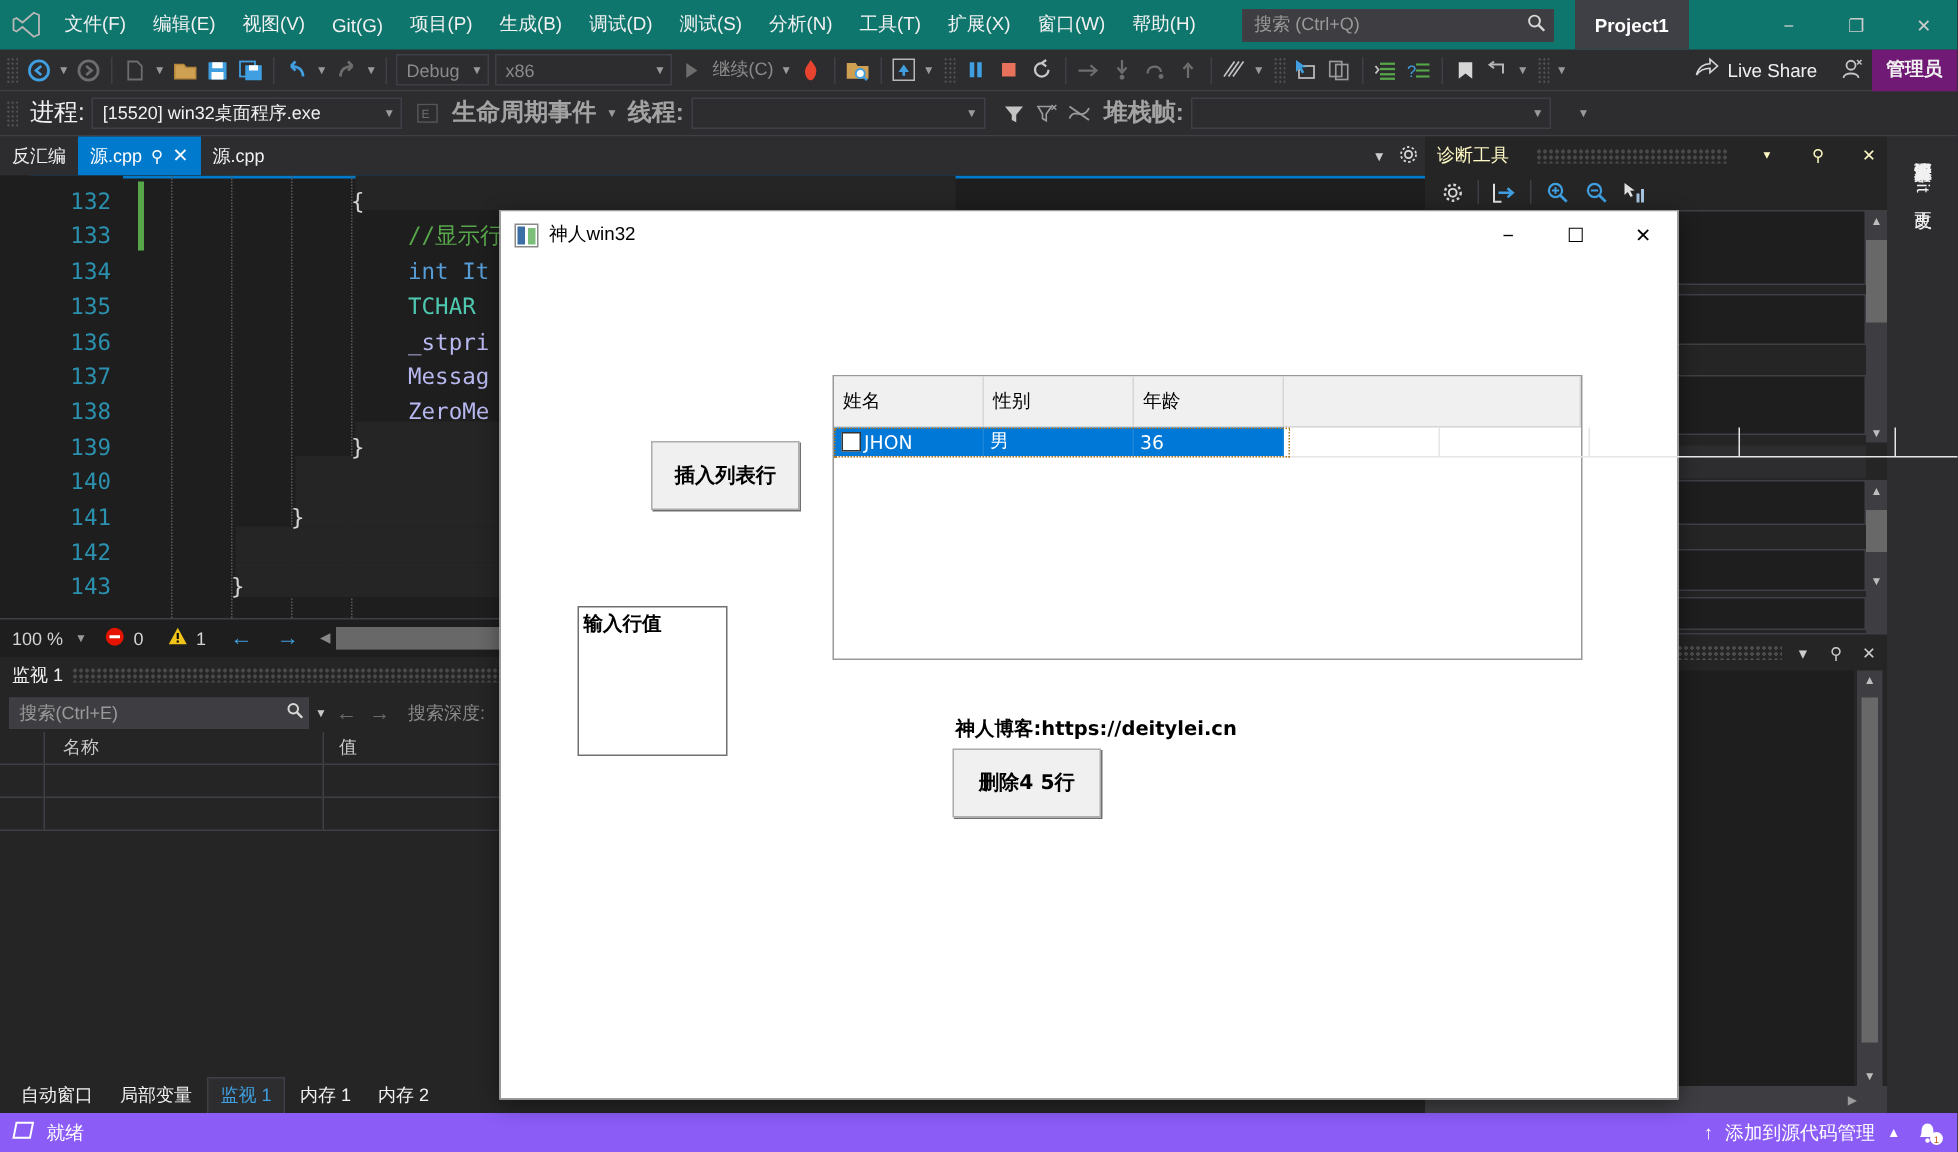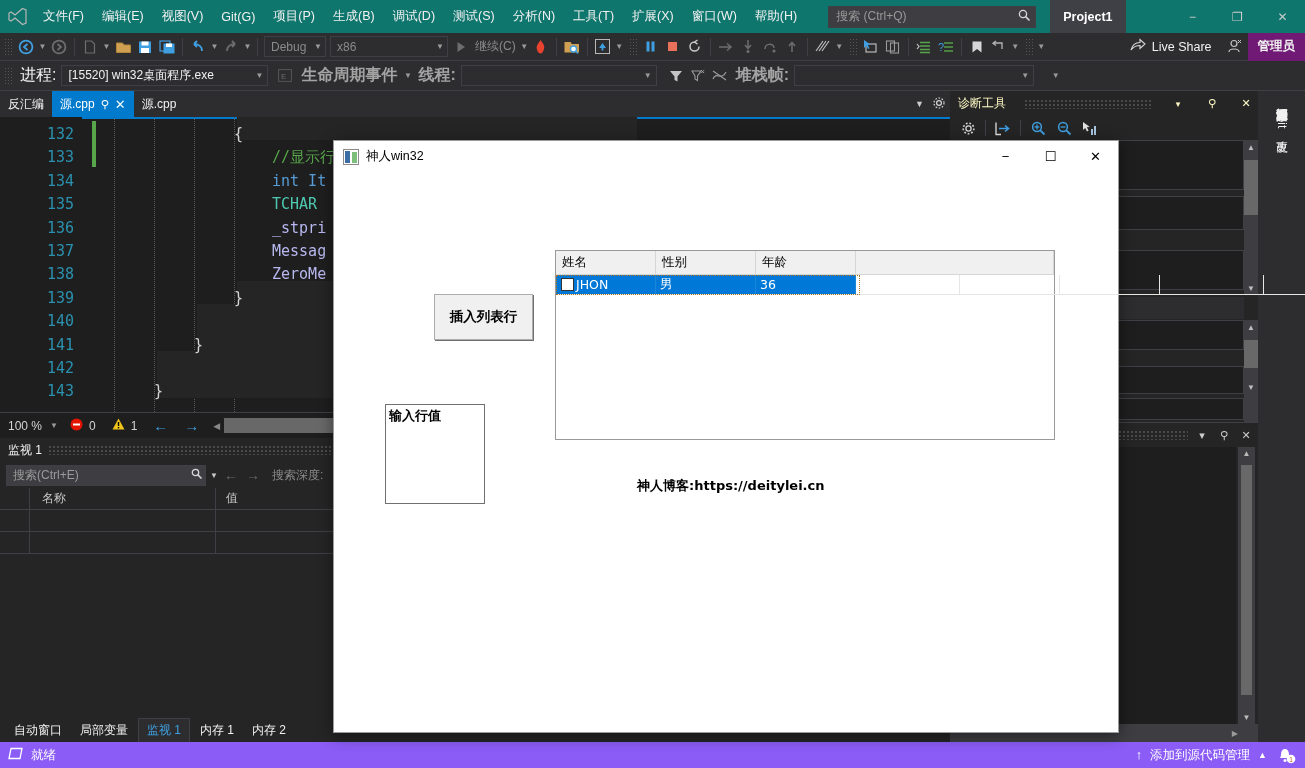--- a/index.html
+++ b/index.html
@@ -193,21 +193,21 @@
   .w32-edit {
     position:absolute; background:#fff; border:1px solid #707070;
     font-family:"DejaVu Sans","Liberation Sans",sans-serif; font-weight:bold; font-size:13px;
     padding:2px 3px; color:#000;
   }
   .w32-static {
     position:absolute; font-family:"DejaVu Sans","Liberation Sans",sans-serif;
     font-weight:bold; font-size:13px; color:#000;
   }
   .lv { position:absolute; border:1px solid #999; background:#fff; display:flex; flex-direction:column; }
-  .lv-head { height:24px; display:flex; flex:none; }
+  .lv-head { height:34px; display:flex; flex:none; }
   .lv-hc { border-right:1px solid #d6d6d6; border-bottom:1px solid #d6d6d6; background:#f0f0f0;
      display:flex; align-items:center; padding-left:6px; font-size:12.5px; color:#000;
      font-family:"DejaVu Sans","Liberation Sans",sans-serif; }
   .lv-body { flex:1; display:flex; flex-direction:row; }
   .lv-row { height:20px; display:flex; border-bottom:1px solid #e6e6e6; }
   .lv-cell { border-right:1px solid #e6e6e6; display:flex; align-items:center; padding-left:4px;
      font-size:12.5px; font-family:"DejaVu Sans","Liberation Sans",sans-serif;}
   .lv-row.sel .lv-cell { background:#0078d7; color:#fff; border-right:1px solid #1a86da; }
   .lv-row.sel { outline:1px dotted #b07820; outline-offset:-1px; }
   .lv-check { width:13px; height:13px; border:1px solid #333; background:#fff; margin:0 2px 0 1px; flex:none;}
@@ -890,15 +890,18 @@
     <div class="w32-btn" style="left:100px; top:122px; width:99px; height:46px;">
       <span>插入列表行</span>
     </div>
 
     <div class="w32-edit" style="left:51px; top:232px; width:100px; height:100px;">
       <span>输入行值</span>
     </div>
 
     <div class="w32-static" style="left:303px; top:305px;">神人博客:https://deitylei.cn</div>
 
+    <div class="w32-btn" style="left:301px; top:327px; width:99px; height:46px;">
+      <span>删除4 5行</span>
+    </div>
 
   </div>
 </div>
 
 </body></html>

